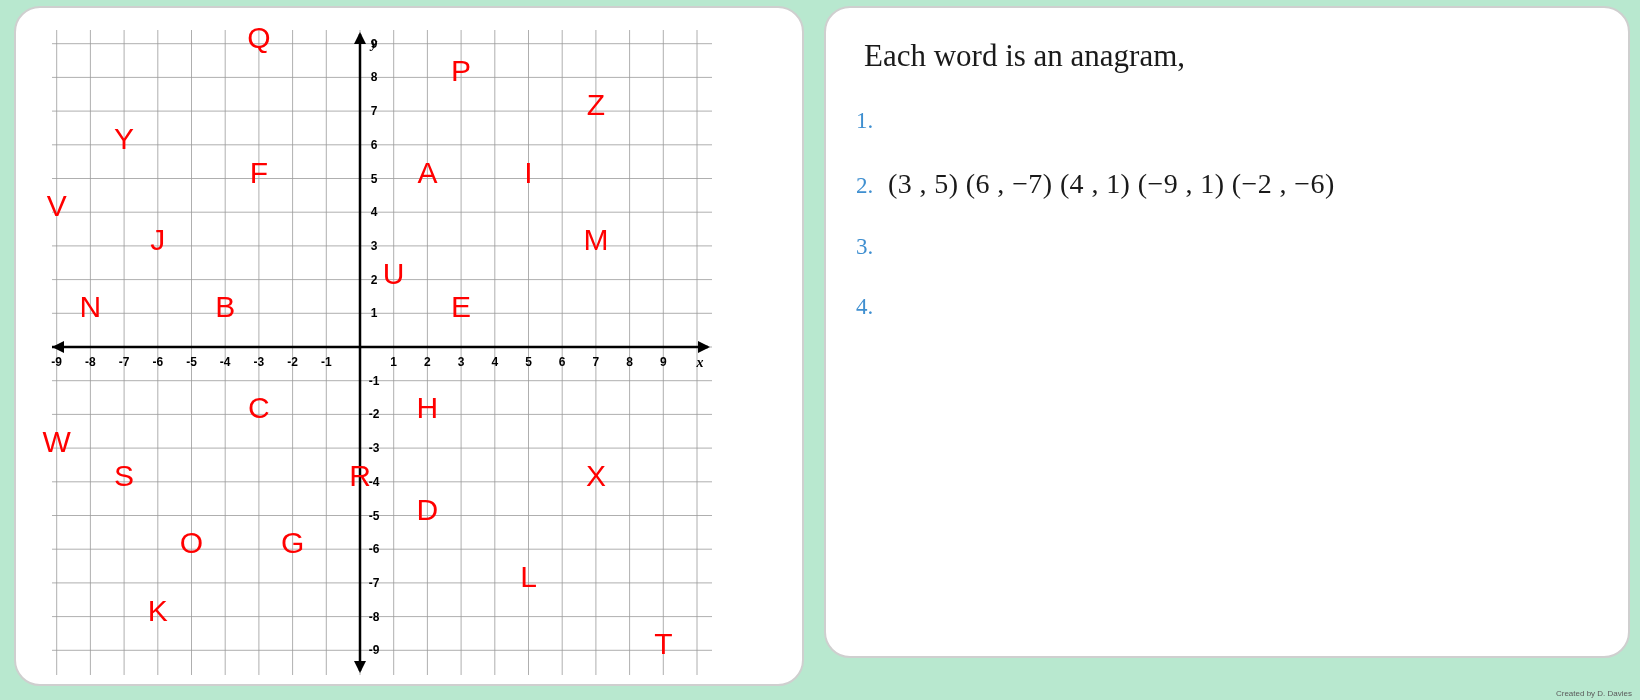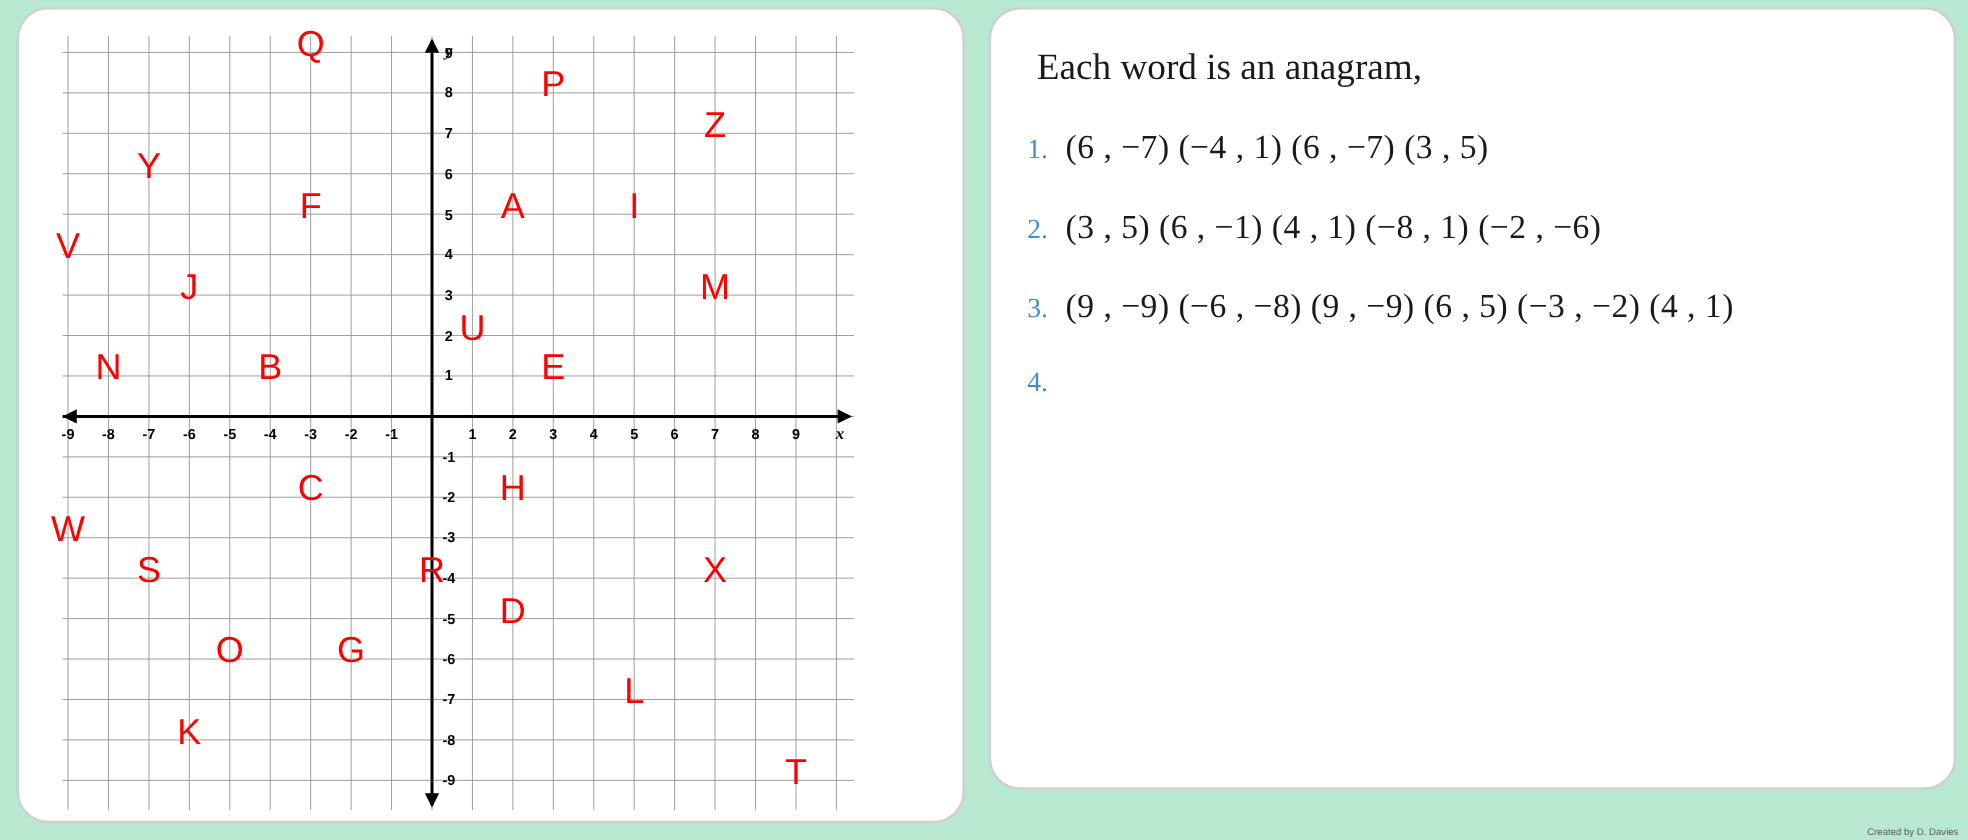--- a/index.html
+++ b/index.html
@@ -239,29 +239,27 @@
           <div class="plot-letter" style="color: rgb(255, 0, 0); left: 611.3px; top: 614.3px;">T</div>
         </div>
     </div>
   </div>
 
   <div id="questions-card">
     <div id="questions-title">Each word is an anagram,</div>
     <div id="questions-list">
         <div class="q-row">
           <div class="q-num">1.</div>
-          <div class="q-text">(6 , −7) (−4 , 1) (6 , −7) (3 , 5)</div>
         </div>
         <div class="q-row">
           <div class="q-num">2.</div>
-          <div class="q-text">(3 , 5)  (6 , −1)  (4 , 1)  (−8 , 1)  (−2 , −6)</div>
+          <div class="q-text">(3 , 5)  (6 , −7)  (4 , 1)  (−9 , 1)  (−2 , −6)</div>
         </div>
         <div class="q-row">
           <div class="q-num">3.</div>
-          <div class="q-text"> (9 , −9) (−6 , −8) (9 , −9) (6 , 5) (−3 , −2) (4 , 1)</div>
         </div>
         <div class="q-row">
           <div class="q-num">4.</div>
         </div>
       </div>
   </div>
 
   <div id="credit">Created by D. Davies</div>
 </div>
 

